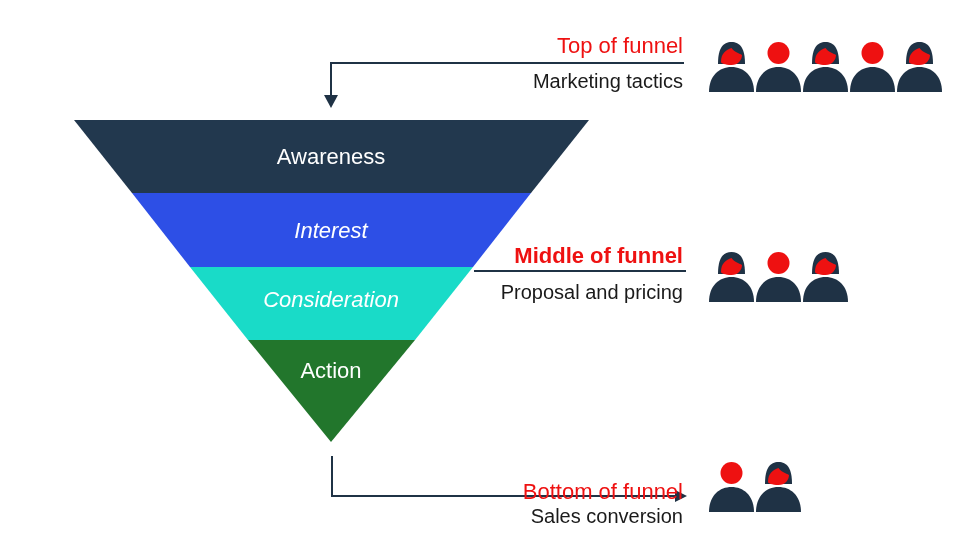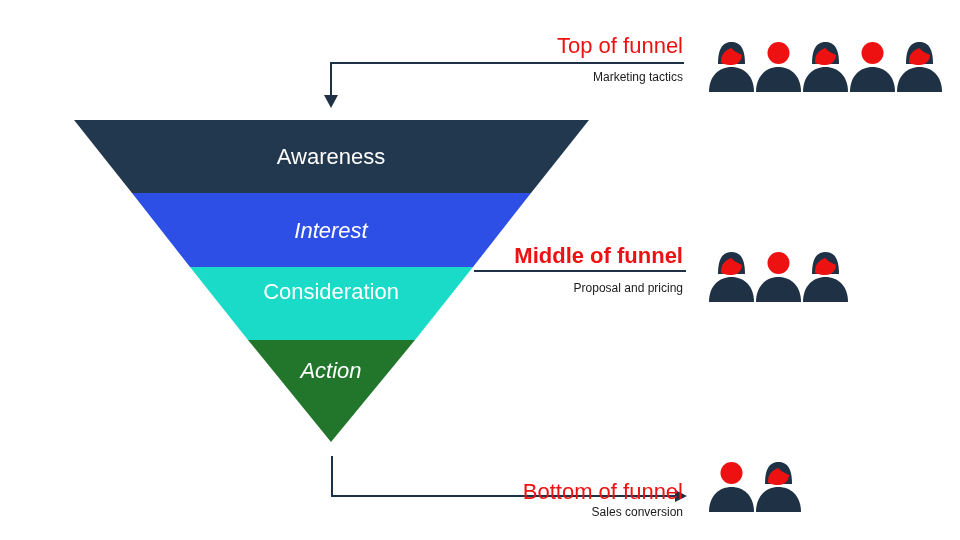--- a/index.html
+++ b/index.html
@@ -2,21 +2,21 @@
 <html><head>
 <meta charset="utf-8">
 <style>
   html, body { margin: 0; padding: 0; background: #ffffff; }
   body { width: 960px; height: 540px; position: relative; overflow: hidden;
          font-family: "Liberation Sans", sans-serif; }
   #diagram { position: absolute; left: 0; top: 0; }
   .stage-label { position: absolute; right: 277px; text-align: right; color: #ee1111;
                  font-size: 22px; white-space: nowrap; line-height: 1; }
   .stage-sub { position: absolute; right: 277px; text-align: center; color: #1a1a1a;
-               font-size: 12px; white-space: nowrap; line-height: 1; }
+               font-size: 20px; white-space: nowrap; line-height: 1; }
   .people { position: absolute; display: flex; gap: 0px; }
   .person { width: 47px; height: 56px; position: relative; }
   .person svg { width: 47px; height: 56px; display: block; }
   .band-label { position: absolute; color: #ffffff; font-size: 22px; text-align: center;
                 width: 300px; margin-left: -150px; left: 331px; line-height: 1; }
 </style>
 </head>
 <body>
 
 <svg id="diagram" width="960" height="540" viewBox="0 0 960 540">
@@ -34,22 +34,22 @@
   <line x1="474" y1="271" x2="686" y2="271" stroke="#1f3245" stroke-width="2"></line>
 
   <g>
     <polyline points="332,456 332,496 676,496" fill="none" stroke="#1f3245" stroke-width="2"></polyline>
     <polygon points="675,490 675,502 687,496" fill="#1f3245"></polygon>
   </g>
 </svg>
 
 <div class="band-label" style="top:146px;">Awareness</div>
 <div class="band-label" style="top:220px;font-style:italic;">Interest</div>
-<div class="band-label" style="top:281px;">Consideration</div>
-<div class="band-label" style="top:360px;font-style:italic;">Action</div>
+<div class="band-label" style="top:289px;font-style:italic;">Consideration</div>
+<div class="band-label" style="top:360px;">Action</div>
 
 <div class="stage-label" style="top:35px;">Top of funnel</div>
 <div class="stage-sub" style="top:71px;">Marketing tactics</div>
 
 <div class="stage-label" style="top:245px;font-weight:bold;">Middle of funnel</div>
 <div class="stage-sub" style="top:282px;">Proposal and pricing</div>
 
 <div class="stage-label" style="top:481px;">Bottom of funnel</div>
 <div class="stage-sub" style="top:506px;">Sales conversion</div>
 

